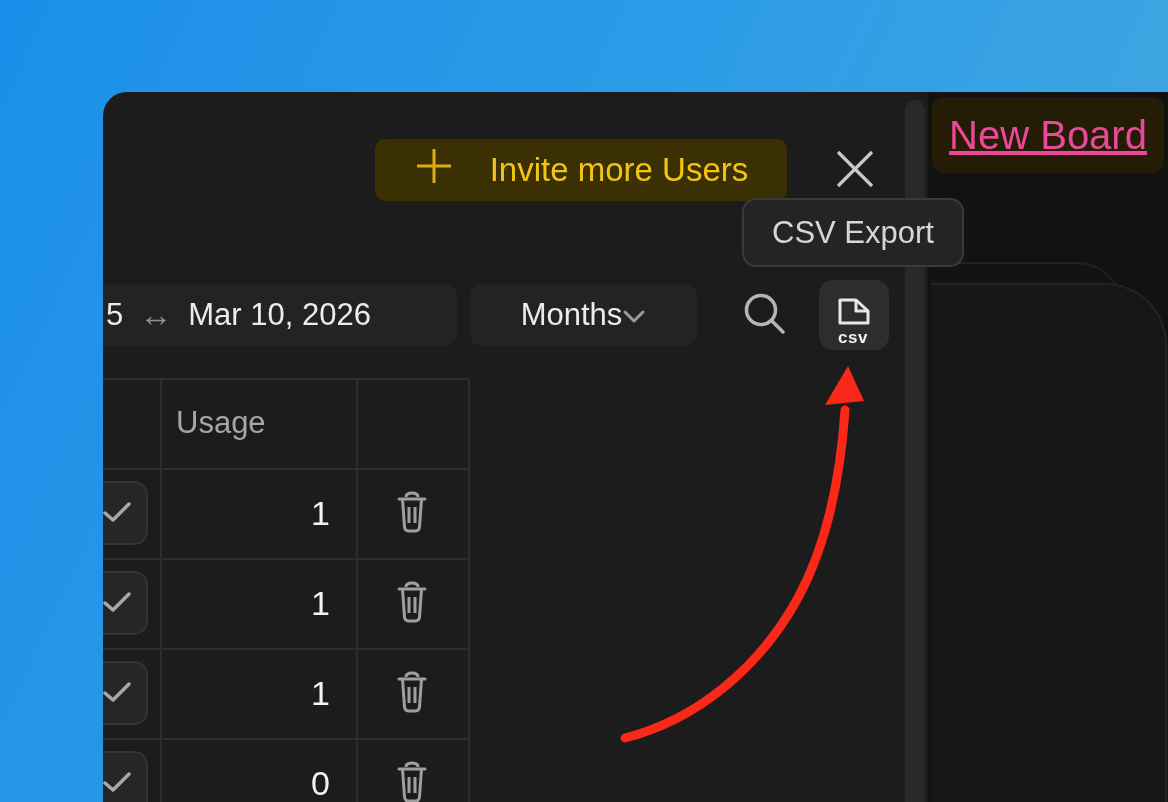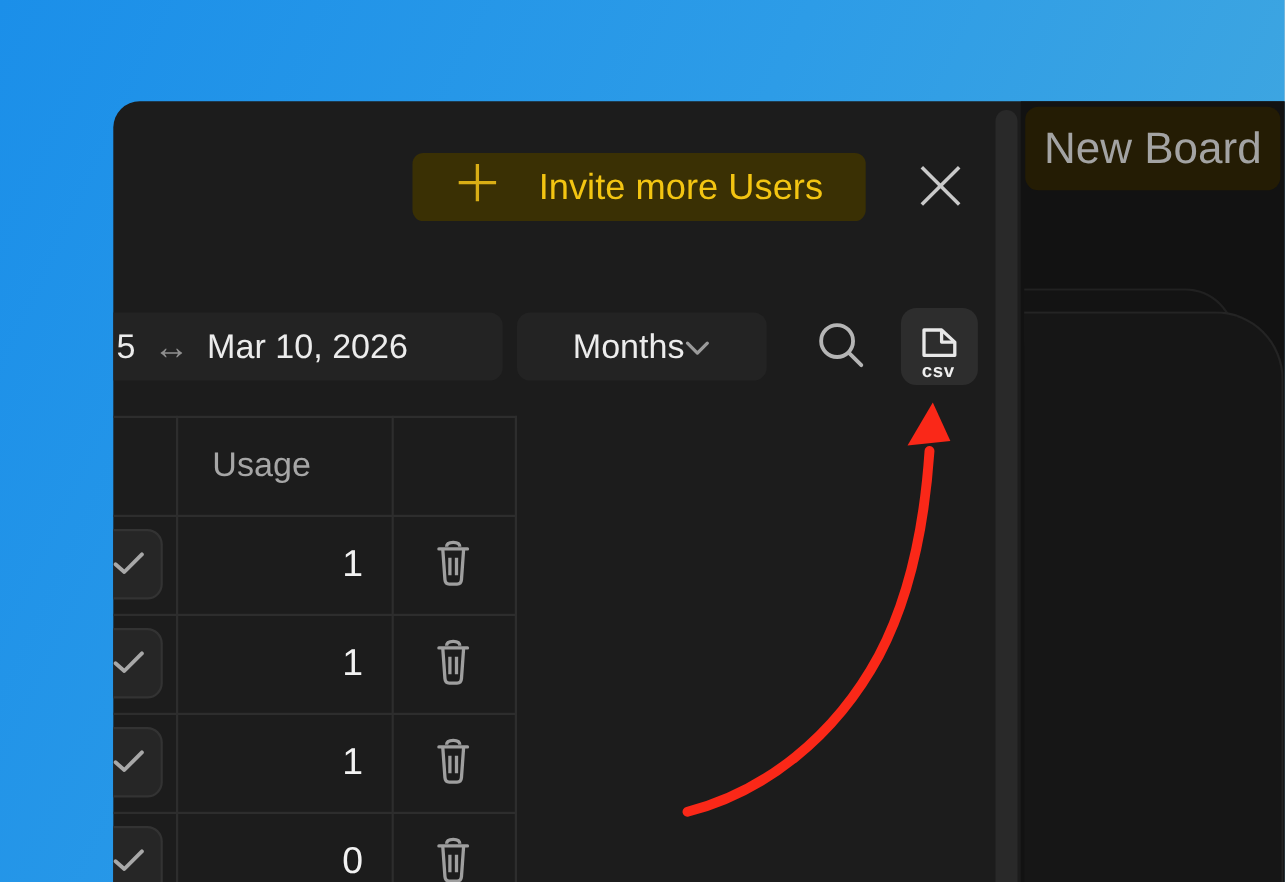--- a/index.html
+++ b/index.html
@@ -25,22 +25,22 @@
     border-radius:0 46px 0 0;
   }
   .board-card-front{
     position:absolute;left:828px;top:191px;width:234px;height:540px;
     background:#161616;border-top:2px solid #242424;border-right:2px solid #242424;
     border-radius:0 62px 0 0;
   }
   .new-board-btn{
     position:absolute;left:829px;top:5px;width:232px;height:76px;
     background:#241c04;border:none;border-radius:12px;
-    color:#a3a3a3;font-size:40px;font-family:inherit;
-    display:flex;align-items:center;justify-content:center;cursor:pointer;
+    color:#ec4899;font-size:40px;font-family:inherit;
+    display:flex;align-items:center;justify-content:center;cursor:pointer;text-decoration:underline;
   }
   
   .scroll-strip{
     position:absolute;left:802px;top:8px;width:20px;height:702px;
     background:#292929;border-radius:10px 10px 0 0;
   }
   
   .invite-btn{
     position:absolute;left:272px;top:47px;width:412px;height:62px;
     background:#3a3004;border:none;border-radius:10px;cursor:pointer;
@@ -82,21 +82,21 @@
     position:absolute;left:716px;top:188px;width:70px;height:70px;
     background:#2d2d2d;border:none;border-radius:14px;cursor:pointer;padding:0;
     display:flex;align-items:flex-end;justify-content:center;
   }
   
   .usage-table{position:absolute;left:0;top:286px;width:367px;height:424px;}
   .t-line-h{position:absolute;left:0;width:367px;height:2px;background:#2d2d2d;}
   .t-line-v{position:absolute;top:0;width:2px;height:424px;background:#2d2d2d;}
   .t-header{
     position:absolute;left:57px;top:0;width:196px;height:90px;
-    display:flex;align-items:center;color:#a6a6a6;font-size:31px;padding-left:33px;
+    display:flex;align-items:center;color:#a6a6a6;font-size:31px;padding-left:16px;
     box-sizing:border-box;
   }
   .t-row{position:absolute;left:0;width:367px;height:90px;}
   .check-btn{
     position:absolute;left:-34px;top:13px;width:79px;height:64px;
     background:#262626;border:2px solid #333333;border-radius:14px;cursor:pointer;
     box-sizing:border-box;display:flex;align-items:center;justify-content:flex-end;
     padding-right:14px;
   }
   .usage-val{
@@ -139,20 +139,23 @@
 
     <button class="close-btn">
       <span>
         <svg width="44" height="44" viewBox="0 0 44 44">
           <line x1="5" y1="5" x2="39" y2="39" stroke="#c9c9c9" stroke-width="3.2"></line>
           <line x1="39" y1="5" x2="5" y2="39" stroke="#c9c9c9" stroke-width="3.2"></line>
         </svg>
       </span>
     </button>
 
+    <div class="tooltip">
+      <span>CSV Export</span>
+    </div>
 
     <button class="date-btn">
       <span>5</span>
       <span class="range-arrow">↔</span>
       <span>Mar 10, 2026</span>
     </button>
 
     <button class="months-btn">
       <span>Months</span>
       <span>

